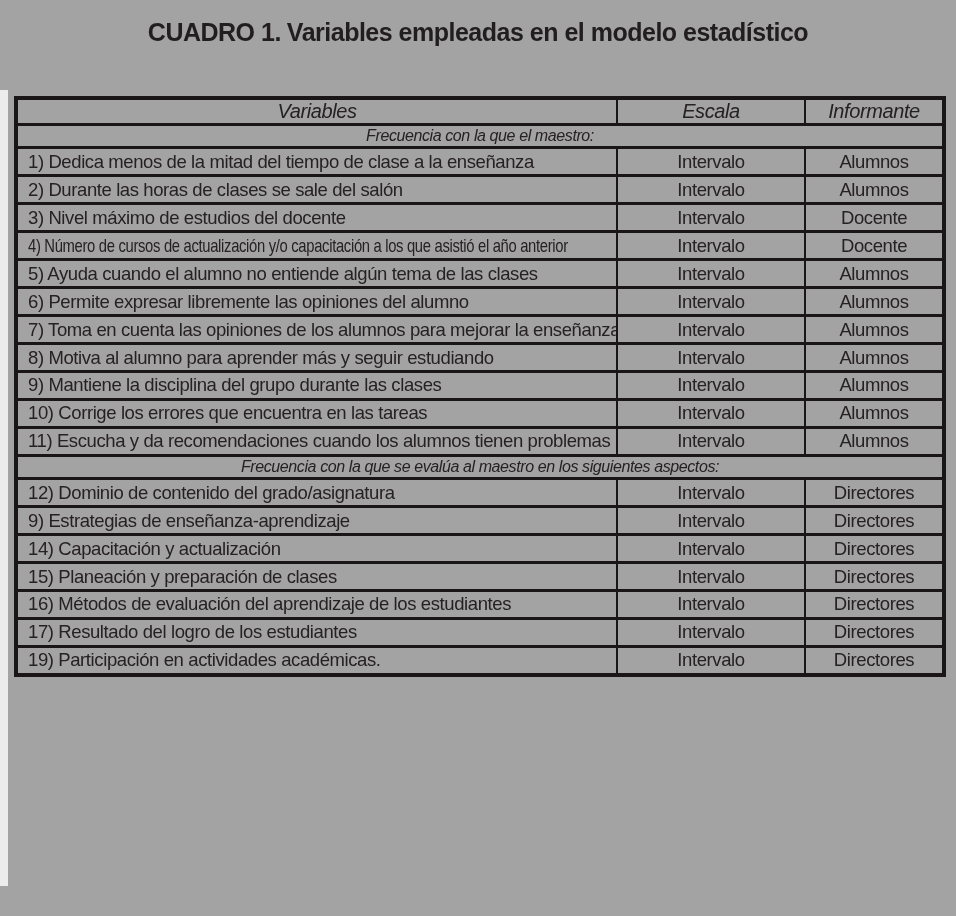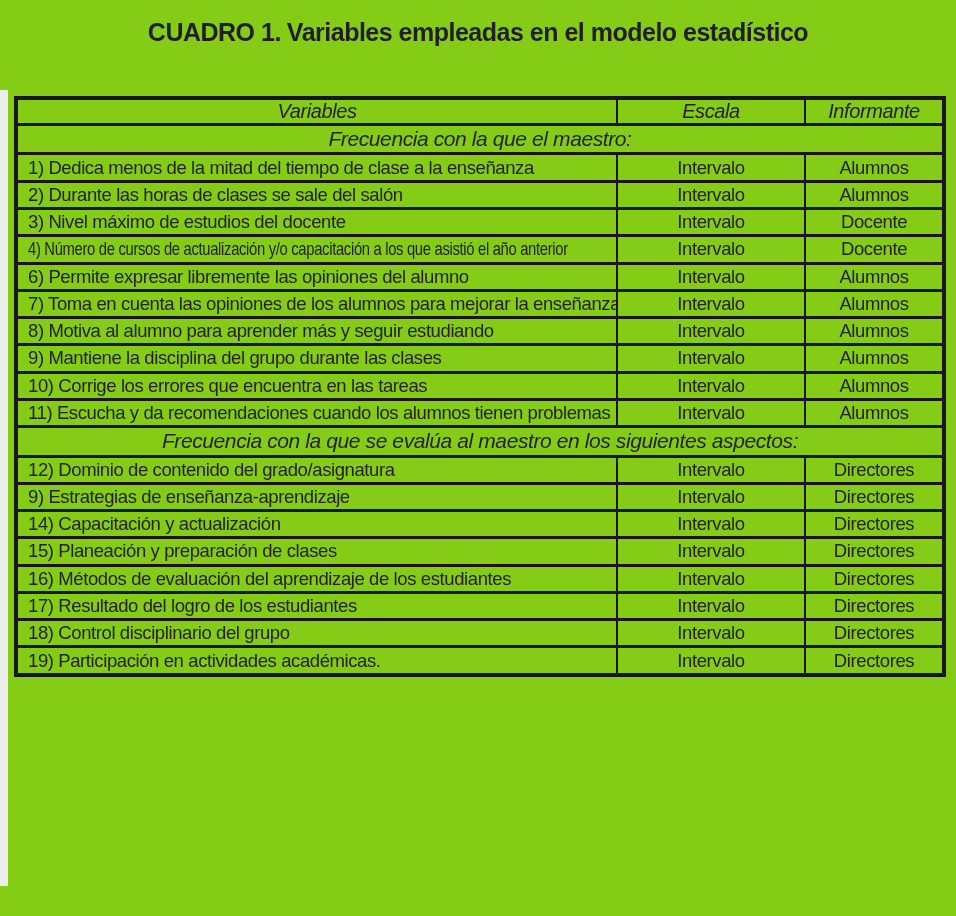--- a/index.html
+++ b/index.html
@@ -4,21 +4,21 @@
 <style>
   html, body {
     margin: 0;
     padding: 0;
     background: #ffffff;
   }
   .page {
     position: relative;
     width: 956px;
     height: 916px;
-    background: #84cc16;
+    background: #a3a3a3;
     font-family: "Liberation Sans", sans-serif;
     color: #262122;
     overflow: hidden;
   }
   .title {
     position: absolute;
     top: 18px;
     left: 0;
     width: 100%;
     margin: 0;
@@ -55,21 +55,21 @@
     font-weight: 400;
   }
   .vars-table thead th {
     font-style: italic;
     font-size: 20px;
     text-align: center;
     font-weight: 400;
   }
   .vars-table td.section-cell {
     font-style: italic;
-    font-size: 21px;
+    font-size: 16px;
     text-align: center;
   }
   .vars-table td.cell-variable {
     text-align: left;
     font-size: 18.5px;
     padding-left: 10px;
   }
   .vars-table td.cell-escala,
   .vars-table td.cell-informante {
     text-align: center;
@@ -134,20 +134,25 @@
           <td class="cell-variable"><span>3) Nivel máximo de estudios del docente</span></td>
           <td class="cell-escala"><span>Intervalo</span></td>
           <td class="cell-informante"><span>Docente</span></td>
         </tr>
         <tr>
           <td class="cell-variable"><span class="tight">4) Número de cursos de actualización y/o capacitación a los que asistió el año anterior</span></td>
           <td class="cell-escala"><span>Intervalo</span></td>
           <td class="cell-informante"><span>Docente</span></td>
         </tr>
         <tr>
+          <td class="cell-variable"><span>5) Ayuda cuando el alumno no entiende algún tema de las clases</span></td>
+          <td class="cell-escala"><span>Intervalo</span></td>
+          <td class="cell-informante"><span>Alumnos</span></td>
+        </tr>
+        <tr>
           <td class="cell-variable"><span>6) Permite expresar libremente las opiniones del alumno</span></td>
           <td class="cell-escala"><span>Intervalo</span></td>
           <td class="cell-informante"><span>Alumnos</span></td>
         </tr>
         <tr>
           <td class="cell-variable"><span>7) Toma en cuenta las opiniones de los alumnos para mejorar la enseñanza</span></td>
           <td class="cell-escala"><span>Intervalo</span></td>
           <td class="cell-informante"><span>Alumnos</span></td>
         </tr>
         <tr>
@@ -193,25 +198,20 @@
           <td class="cell-escala"><span>Intervalo</span></td>
           <td class="cell-informante"><span>Directores</span></td>
         </tr>
         <tr>
           <td class="cell-variable"><span>16) Métodos de evaluación del aprendizaje de los estudiantes</span></td>
           <td class="cell-escala"><span>Intervalo</span></td>
           <td class="cell-informante"><span>Directores</span></td>
         </tr>
         <tr>
           <td class="cell-variable"><span>17) Resultado del logro de los estudiantes</span></td>
-          <td class="cell-escala"><span>Intervalo</span></td>
-          <td class="cell-informante"><span>Directores</span></td>
-        </tr>
-        <tr>
-          <td class="cell-variable"><span>18) Control disciplinario del grupo</span></td>
           <td class="cell-escala"><span>Intervalo</span></td>
           <td class="cell-informante"><span>Directores</span></td>
         </tr>
         <tr>
           <td class="cell-variable"><span>19) Participación en actividades académicas.</span></td>
           <td class="cell-escala"><span>Intervalo</span></td>
           <td class="cell-informante"><span>Directores</span></td>
         </tr>
       </tbody>
   </table>

